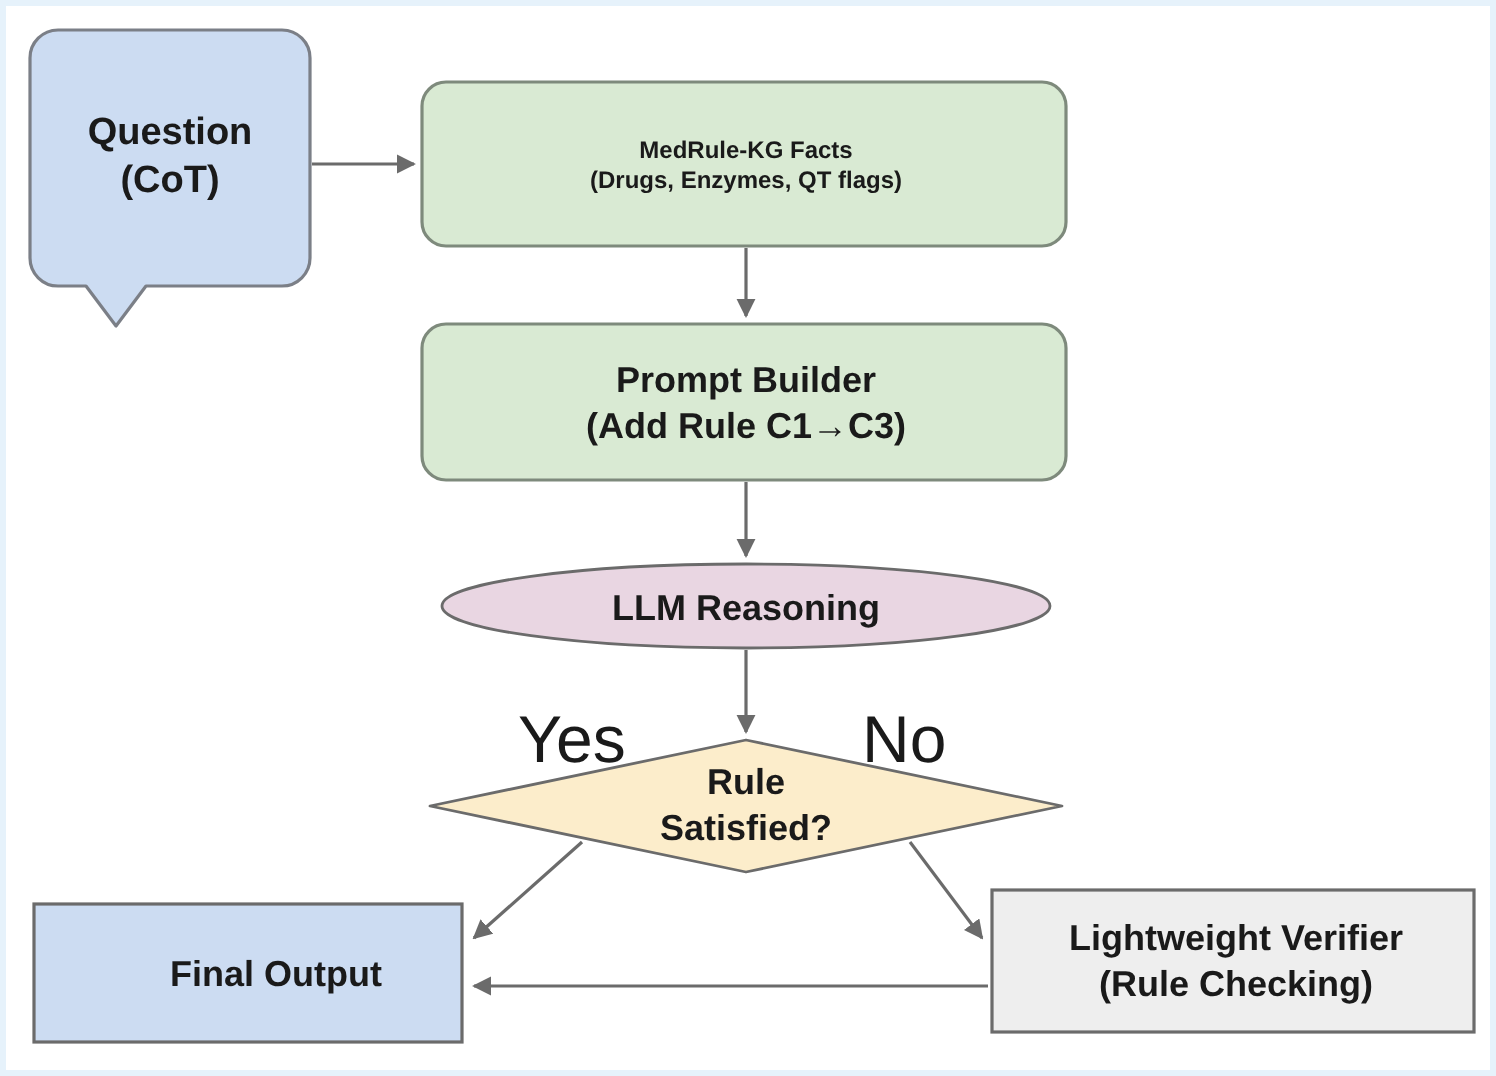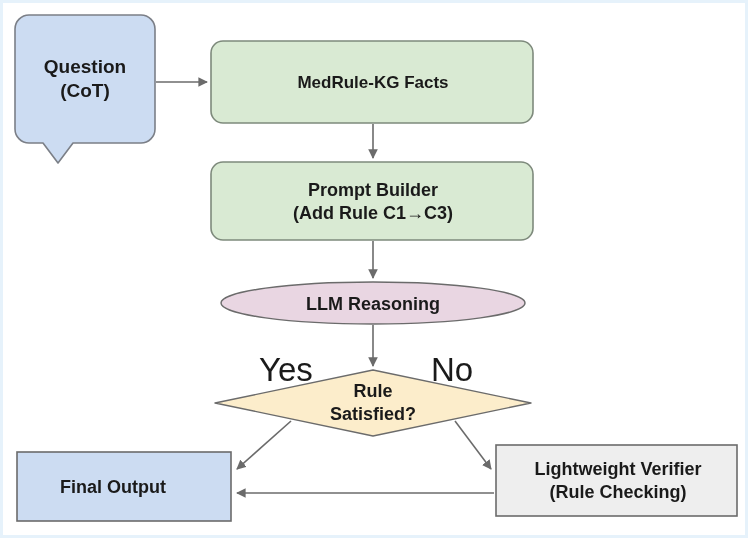--- a/index.html
+++ b/index.html
@@ -42,25 +42,25 @@
   .edge-label {
     position: absolute;
     color: #1a1a1a;
     font-weight: normal;
     font-size: 33px;
     line-height: 1;
     white-space: nowrap;
   }
   
   .t-question   { left:16px;  top:41px;  width:132px; height:70px;  font-size:19px; }
-  .t-facts      { left:212px; top:42px;  width:316px; height:76px;  font-size:17px; }
+  .t-facts      { left:212px; top:42px;  width:316px; height:76px;  font-size:12px; }
   .t-prompt     { left:212px; top:163px; width:316px; height:72px;  font-size:18px; }
   .t-llm        { left:220px; top:282px; width:300px; height:38px;  font-size:18px; }
   .t-diamond    { left:268px; top:374px; width:204px; height:52px;  font-size:18px; }
-  .t-final      { left:4px;  top:452px; width:212px; height:64px;  font-size:18px; }
+  .t-final      { left:29px;  top:452px; width:212px; height:64px;  font-size:18px; }
   .t-verifier   { left:496px; top:445px; width:238px; height:66px;  font-size:18px; }
   .lbl-yes { left:256px; top:350px; }
   .lbl-no  { left:428px; top:350px; }
 </style>
 </head>
 <body>
 
 <div id="canvas">
 
   <svg id="flow-svg" viewBox="0 0 742 532" xmlns="http://www.w3.org/2000/svg">
@@ -101,20 +101,21 @@
     <line x1="491" y1="490" x2="234" y2="490" stroke="#6b6b6b" stroke-width="1.6" marker-end="url(#arrow)"></line>
   </svg>
 
   <div class="node-text t-question">
     <span class="line">Question</span>
     <span class="line">(CoT)</span>
   </div>
 
   <div class="node-text t-facts">
     <span class="line">MedRule-KG Facts</span>
+    <span class="line">(Drugs, Enzymes, QT flags)</span>
   </div>
 
   <div class="node-text t-prompt">
     <span class="line">Prompt Builder</span>
     <span class="line">(Add Rule C1→C3)</span>
   </div>
 
   <div class="node-text t-diamond">
     <span class="line">Rule</span>
     <span class="line">Satisfied?</span>

